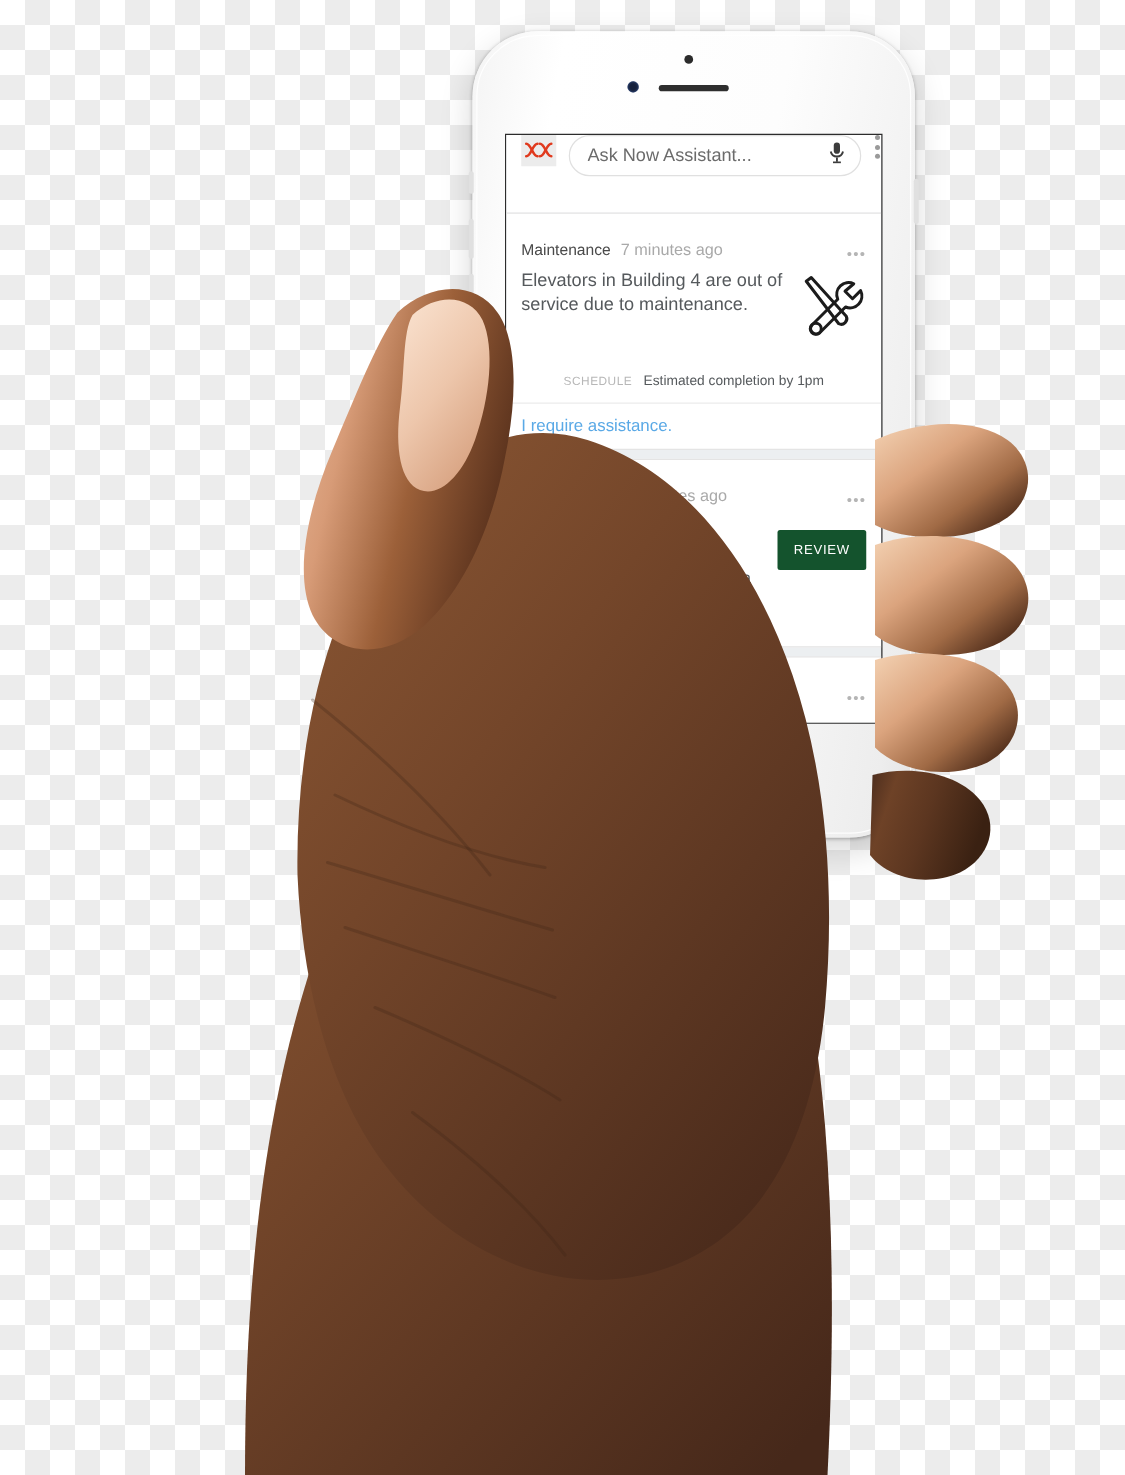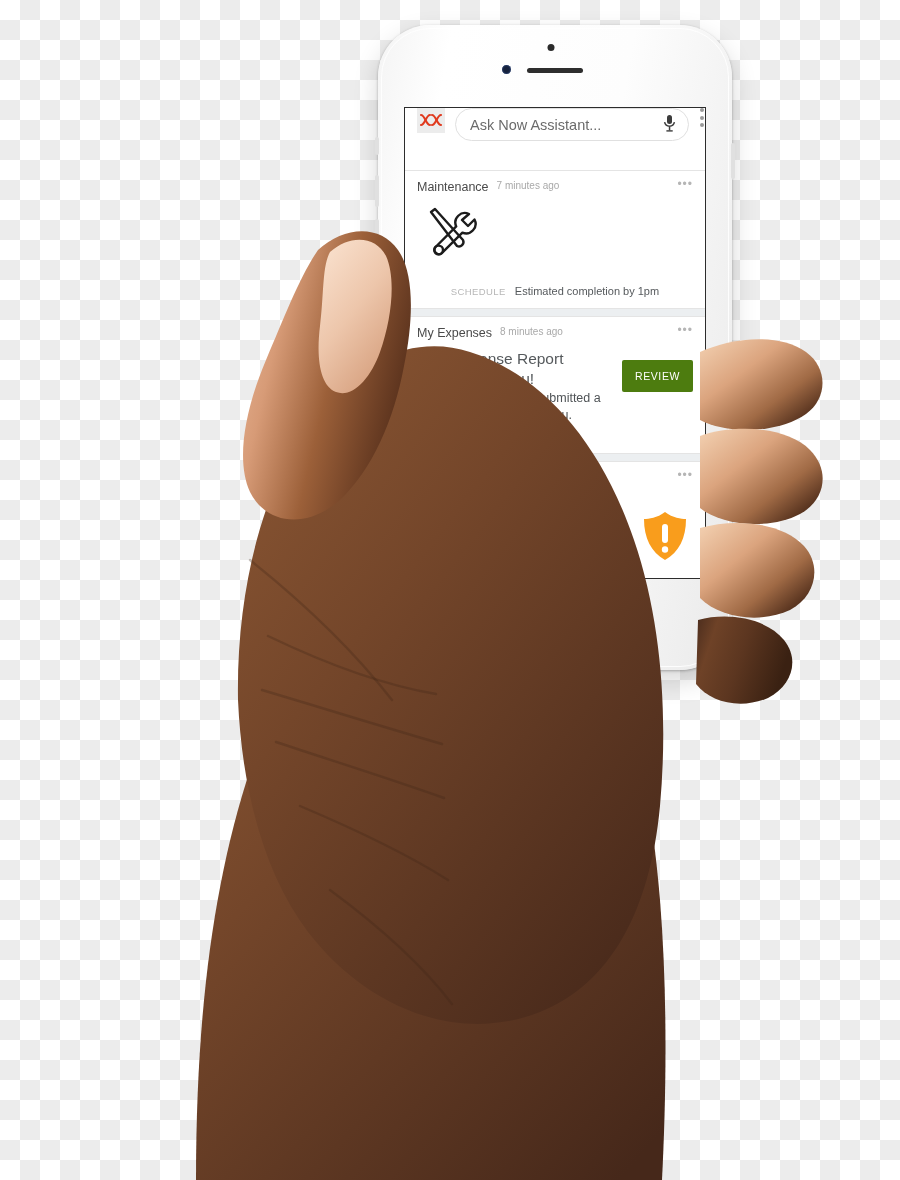--- a/index.html
+++ b/index.html
@@ -63,36 +63,36 @@
   #search-input::placeholder{color:#6b6b6b;}
   #mic-icon{flex:0 0 auto;margin-left:4px;}
   #overflow-menu{flex:0 0 auto;width:26px;display:flex;flex-direction:column;
     align-items:center;gap:3.5px;}
   #overflow-menu i{width:4px;height:4px;border-radius:50%;background:#9a9a9a;display:block;}
 
   
   #feed{padding:0;}
   .card{background:#fff;margin-bottom:7px;border:1px solid #e4e4e4;
     border-left:0;border-right:0;}
-  .card-head{display:flex;align-items:flex-start;padding:9px 12px 5px 12px;}
+  .card-head{display:flex;align-items:flex-end;padding:9px 12px 5px 12px;}
   .card-title{font-size:12.5px;color:#4a4a4a;}
-  .card-time{font-size:10px;color:#a9a9a9;margin-left:8px;}
+  .card-time{font-size:13px;color:#a9a9a9;margin-left:8px;margin-top:12px;}
   .card-dots{margin-left:auto;color:#b5b5b5;font-size:12px;letter-spacing:1px;line-height:8px;}
   .card-body{padding:4px 12px 12px 12px;display:flex;align-items:flex-start;}
   .card-text{flex:1 1 auto;min-width:0;}
 
   .headline{font-size:14.5px;line-height:19px;color:#55595c;}
   .meta-row{padding:10px 12px 11px 12px;font-size:11px;color:#55595c;text-align:center;}
   .meta-label{color:#b7b7b7;font-size:9.5px;letter-spacing:.4px;margin-right:6px;}
   .card-action{border-top:1px solid #ececec;padding:10px 12px 11px 12px;
     font-size:13.5px;color:#5aa9e6;}
 
   .exp-title{font-size:15.5px;line-height:20px;color:#55595c;}
   .exp-body{font-size:12.5px;line-height:17px;color:#4f5356;margin-top:1px;}
-  #review-button{flex:0 0 auto;margin:11px 0 12px 10px;background:#4d7c0f;color:#fff;
+  #review-button{flex:0 0 auto;margin:11px 0 12px 10px;background:#14532d;color:#fff;
     font-size:10.5px;letter-spacing:.6px;padding:10px 13px;border:0;border-radius:2px;
     font-family:"Liberation Sans",sans-serif;}
 
   .adv-title{font-size:15.5px;color:#2196f3;font-weight:bold;margin-bottom:5px;}
   .adv-body{font-size:12px;line-height:16px;color:#55595c;}
   #shield-icon{flex:0 0 auto;margin:16px 4px 0 8px;}
   #tools-icon{flex:0 0 auto;margin:2px 2px 0 6px;}
 
   
   #hand{position:absolute;left:0;top:0;width:900px;height:1180px;pointer-events:none;}
@@ -147,34 +147,38 @@
 
     <div id="feed">
 
       <div class="card">
         <div class="card-head">
           <span class="card-title">Maintenance</span>
           <span class="card-time">7 minutes ago</span>
           <span class="card-dots">•••</span>
         </div>
         <div class="card-body">
+          <div class="card-text">
+            <div class="headline">Elevators in Building 4 are out of service due to maintenance.</div>
+          </div>
           <span id="tools-icon">
             <svg width="54" height="54" viewBox="0 0 54 54" aria-hidden="true">
               <g fill="none" stroke="#1c1c1c" stroke-width="2.4" stroke-linecap="round" stroke-linejoin="round">
                 <path d="M8 7 L12 4 L40 35 a4.5 4.5 0 0 1 -6 6 Z"></path>
                 <path d="M46 9 a9.5 9.5 0 0 0 -12.8 12.4 L12.6 42 a4.4 4.4 0 0 0 6.2 6.2 L39.4 27.6 A9.5 9.5 0 0 0 51.5 14.5 L45 21 L39 15 Z"></path>
                 <circle cx="15.6" cy="45" r="4.4"></circle>
               </g>
             </svg>
           </span>
         </div>
         <div class="meta-row">
           <span class="meta-label">SCHEDULE</span>
           <span>Estimated completion by 1pm</span>
         </div>
+        <div class="card-action">I require assistance.</div>
       </div>
 
       <div class="card">
         <div class="card-head">
           <span class="card-title">My Expenses</span>
           <span class="card-time">8 minutes ago</span>
           <span class="card-dots">•••</span>
         </div>
         <div class="card-body">
           <div class="card-text">

